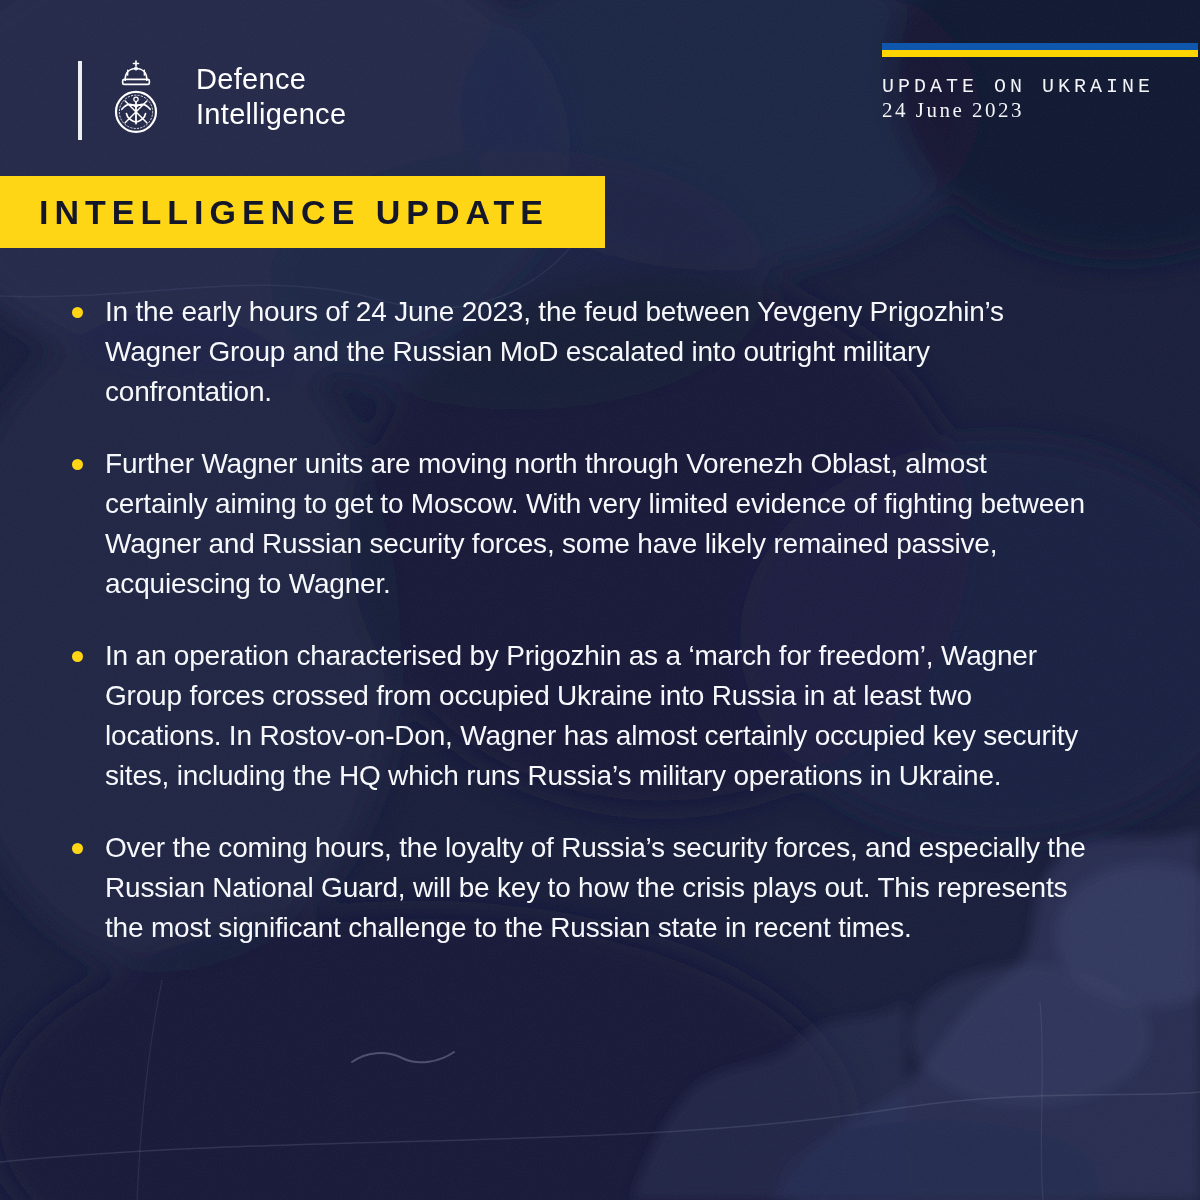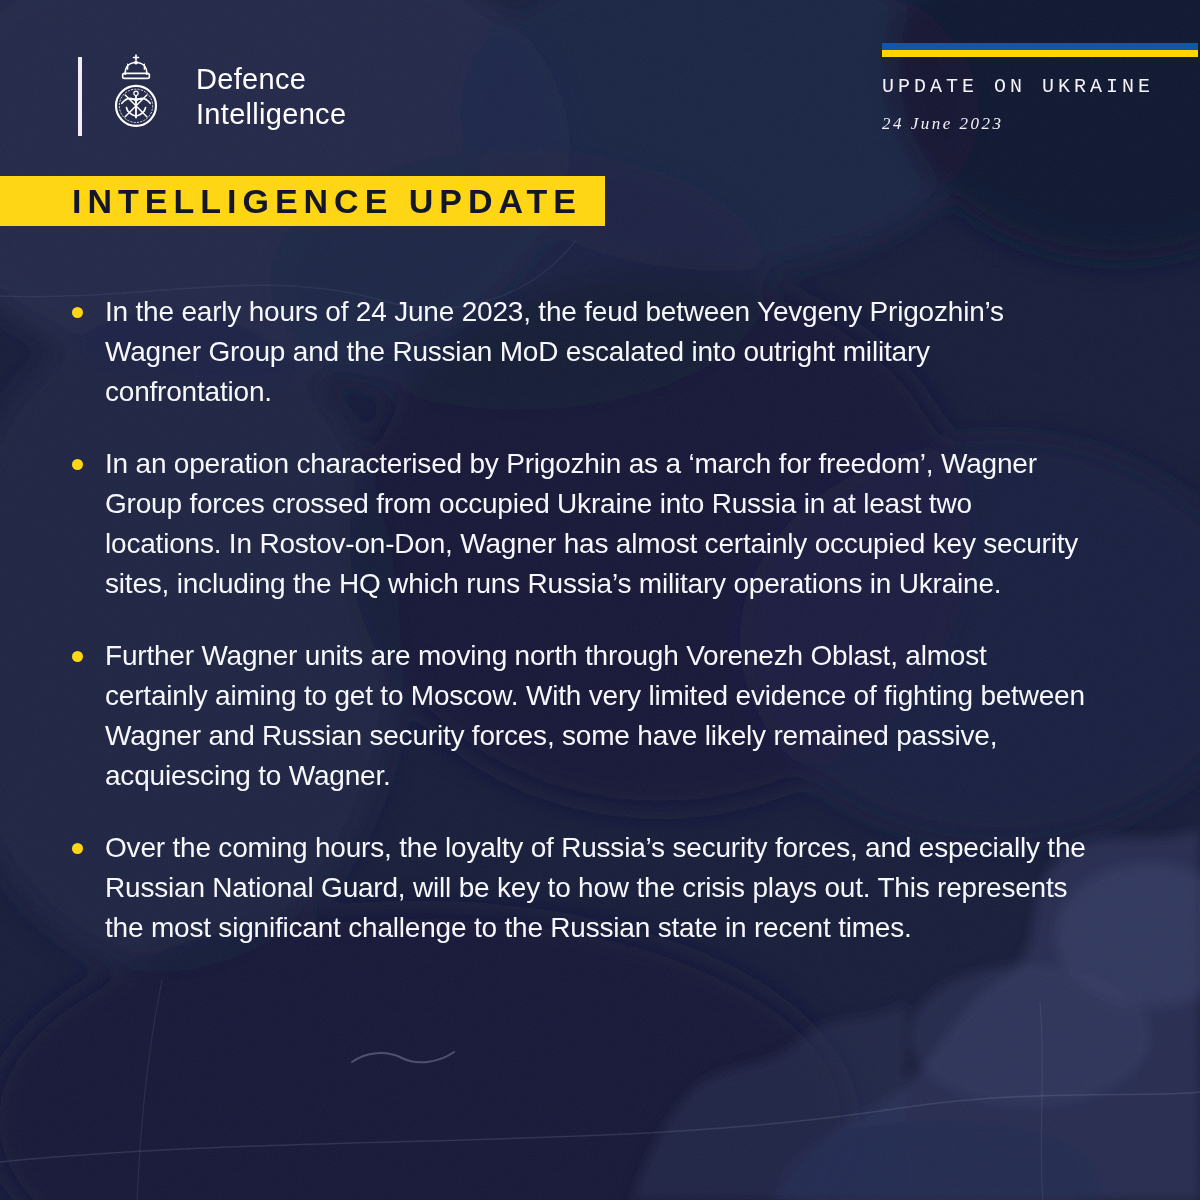--- a/index.html
+++ b/index.html
@@ -5,39 +5,39 @@
 <style>
   html,body{margin:0;padding:0;background:#0d1022;}
   .poster{
     position:relative;width:1200px;height:1200px;overflow:hidden;
     background:#181d3a;
     font-family:"Liberation Sans","DejaVu Sans",sans-serif;
   }
   .bg{position:absolute;left:0;top:0;width:1200px;height:1200px;display:block;}
 
   
-  .logo-lockup{position:absolute;left:78px;top:55px;display:flex;align-items:center;gap:20px;}
+  .logo-lockup{position:absolute;left:78px;top:61px;display:flex;align-items:flex-start;gap:20px;}
   .logo-bar{width:4px;height:79px;background:rgba(255,255,255,.93);flex:none;}
   .crest{margin-left:9px;margin-top:-2px;flex:none;}
   .org-name{margin-left:15px;padding-top:1px;color:#ffffff;font-size:29px;line-height:35px;font-weight:400;letter-spacing:.3px;}
   .org-name div{white-space:nowrap;}
 
   
   .update-block{position:absolute;left:882px;top:43px;width:316px;}
   .flag-stripe{width:100%;height:14px;}
   .flag-blue{height:7px;background:#0f56ad;}
   .flag-yellow{height:7px;background:#ffd500;}
   .update-label{margin-top:18px;font-family:Liberation Mono, monospace;font-size:20px;letter-spacing:4px;color:#f4f5f8;white-space:nowrap;}
-  .update-date{margin-top:16px;font-family:"Liberation Serif","DejaVu Serif",serif;font-style:italic;font-size:17px;letter-spacing:2.5px;color:#f4f5f8;}
+  .update-date{margin-top:0;font-family:"Liberation Serif","DejaVu Serif",serif;font-size:21px;letter-spacing:2.5px;color:#f4f5f8;}
 
   
   .banner{
-    position:absolute;left:0;top:176px;width:605px;height:50px;
+    position:absolute;left:0;top:176px;width:605px;height:72px;
     background:#ffd615;display:flex;align-items:center;
-    padding-left:72px;box-sizing:border-box;
+    padding-left:39px;box-sizing:border-box;
   }
   .banner-title{font-size:34px;font-weight:700;letter-spacing:6px;color:#14172a;white-space:nowrap;}
 
   
   .bullets{position:absolute;left:72px;top:292px;width:1016px;margin:0;padding:0;list-style:none;}
   .bullets li{
     position:relative;padding-left:33px;margin:0 0 32px 0;
     color:#f7f8fb;font-size:28px;line-height:40px;font-weight:400;letter-spacing:-.2px;
   }
   .dot{position:absolute;left:0;top:15px;width:11px;height:11px;border-radius:50%;background:#ffd615;}
@@ -130,25 +130,25 @@
     <span class="banner-title">INTELLIGENCE UPDATE</span>
   </div>
 
   <ul class="bullets">
     <li>
       <span class="dot"></span>
       <span>In the early hours of 24 June 2023, the feud between Yevgeny Prigozhin’s Wagner Group and the Russian MoD escalated into outright military confrontation.</span>
     </li>
     <li>
       <span class="dot"></span>
-      <span>In an operation characterised by Prigozhin as a ‘march for freedom’, Wagner Group forces crossed from occupied Ukraine into Russia in at least two locations. In Rostov-on-Don, Wagner has almost certainly occupied key security sites, including the HQ which runs Russia’s military operations in Ukraine.</span>
+      <span>Further Wagner units are moving north through Vorenezh Oblast, almost certainly aiming to get to Moscow. With very limited evidence of fighting between Wagner and Russian security forces, some have likely remained passive, acquiescing to Wagner.</span>
     </li>
     <li>
       <span class="dot"></span>
-      <span>Further Wagner units are moving north through Vorenezh Oblast, almost certainly aiming to get to Moscow. With very limited evidence of fighting between Wagner and Russian security forces, some have likely remained passive, acquiescing to Wagner.</span>
+      <span>In an operation characterised by Prigozhin as a ‘march for freedom’, Wagner Group forces crossed from occupied Ukraine into Russia in at least two locations. In Rostov-on-Don, Wagner has almost certainly occupied key security sites, including the HQ which runs Russia’s military operations in Ukraine.</span>
     </li>
     <li>
       <span class="dot"></span>
       <span>Over the coming hours, the loyalty of Russia’s security forces, and especially the Russian National Guard, will be key to how the crisis plays out. This represents the most significant challenge to the Russian state in recent times.</span>
     </li>
   </ul>
 
 </div>
 
 </body></html>

